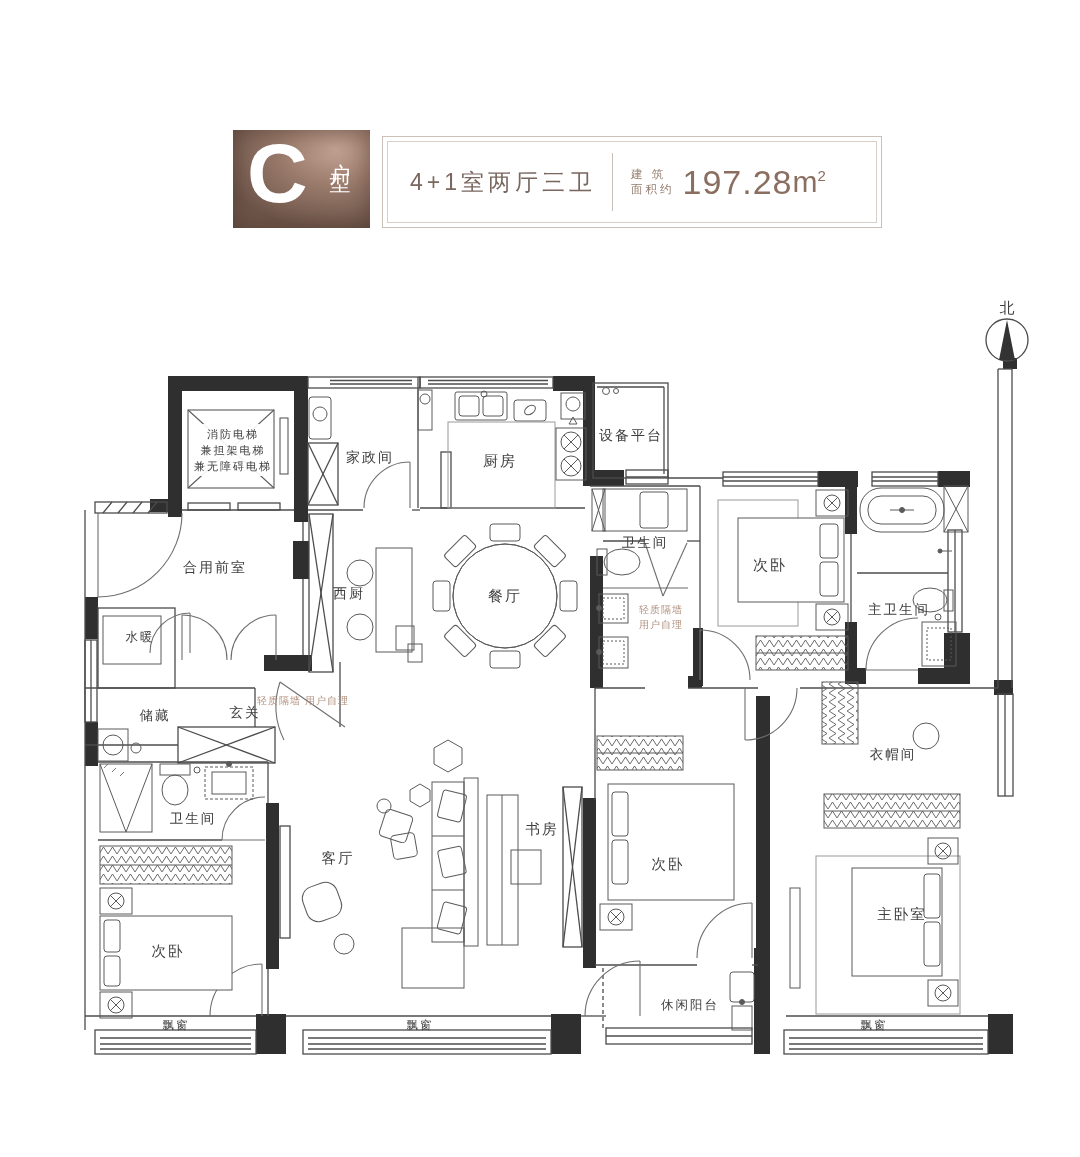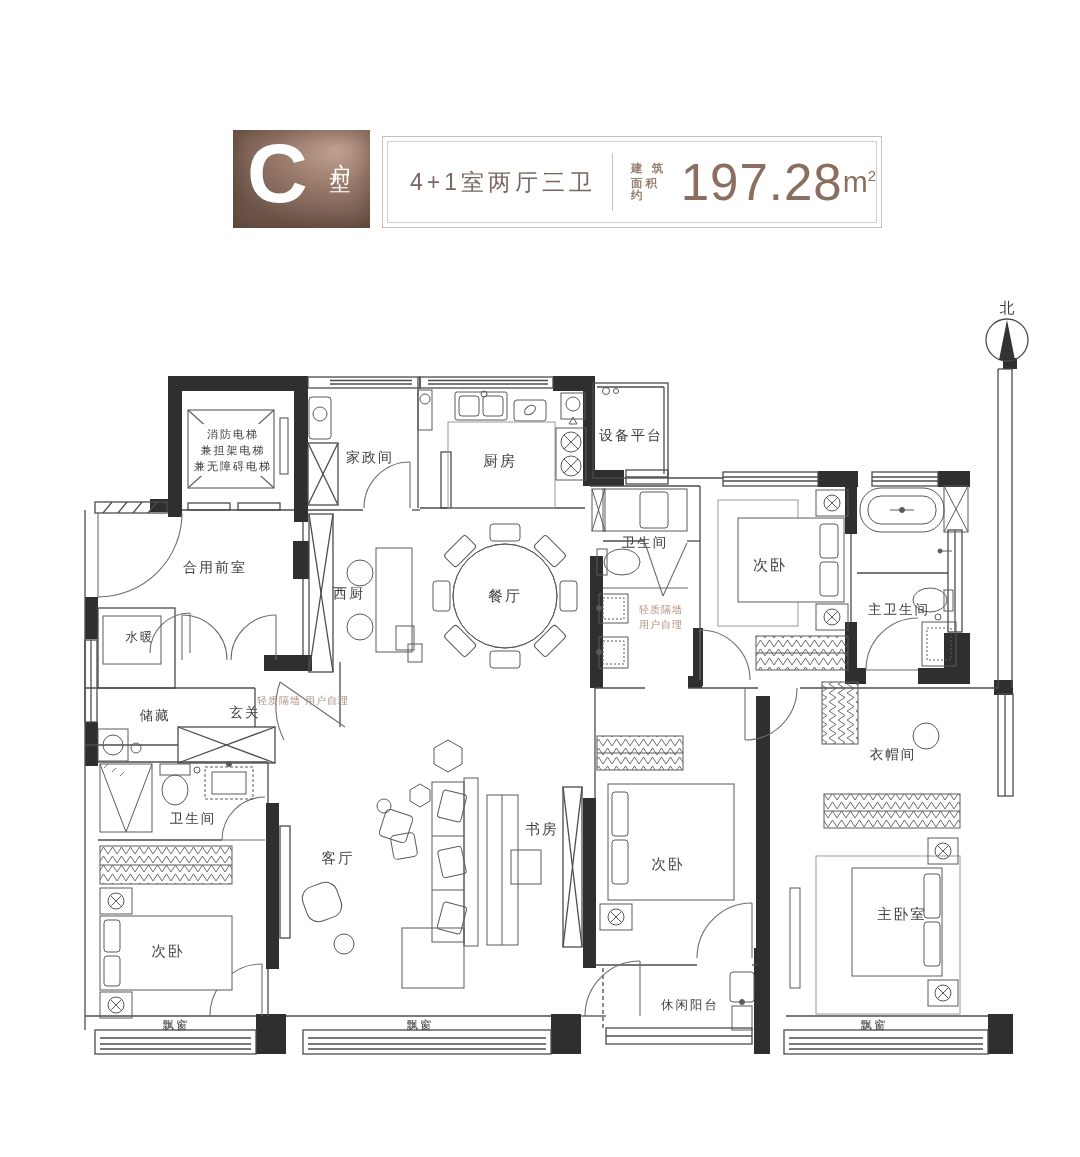--- a/index.html
+++ b/index.html
@@ -11,23 +11,23 @@
     box-shadow:inset 0 0 24px rgba(60,40,30,.45);}
   #hdr-badge .c{position:absolute;left:14px;top:-6px;font-size:84px;font-weight:bold;color:#fff;line-height:98px;}
   #hdr-badge .vt{position:absolute;right:16px;top:16px;writing-mode:vertical-rl;letter-spacing:10px;
     font-size:21px;color:#fff;}
   #hdr-box{position:absolute;left:382px;top:136px;width:498px;height:90px;border:1px solid #c9c1ba;}
   #hdr-box .inner{position:absolute;left:4px;top:4px;right:4px;bottom:4px;border:1px solid #d6cfc9;
     display:flex;align-items:center;}
   #hdr-title{font-size:23px;color:#796760;letter-spacing:4px;margin-left:22px;white-space:nowrap;}
   #hdr-div{width:1px;height:58px;background:#c7bfb8;margin:0 18px 0 16px;}
   #hdr-area{display:flex;align-items:center;}
-  #hdr-area .pre{display:flex;flex-direction:column;gap:4px;margin-right:8px;font-weight:bold;}
+  #hdr-area .pre{display:flex;flex-direction:column;gap:4px;margin-right:8px;}
   #hdr-area .pre span{font-size:11.5px;color:#967e6f;letter-spacing:3px;line-height:1;}
-  #hdr-area .num{font-size:51px;color:#8a6f60;letter-spacing:1px;line-height:1;text-align:right;}
+  #hdr-area .num{font-size:34px;color:#8a6f60;letter-spacing:1px;line-height:1;text-align:right;}
   #hdr-area .unit{font-size:30px;color:#8a6f60;}
   #hdr-area sup{font-size:15px;color:#8a6f60;}
   svg text{font-family:"Liberation Sans","DejaVu Sans",sans-serif;fill:#3e3e3e;}
   text.rm{letter-spacing:2px;}
   text.note{fill:#b08f7d;letter-spacing:1px;}
 </style>
 </head>
 <body>
 
 <div id="page">

